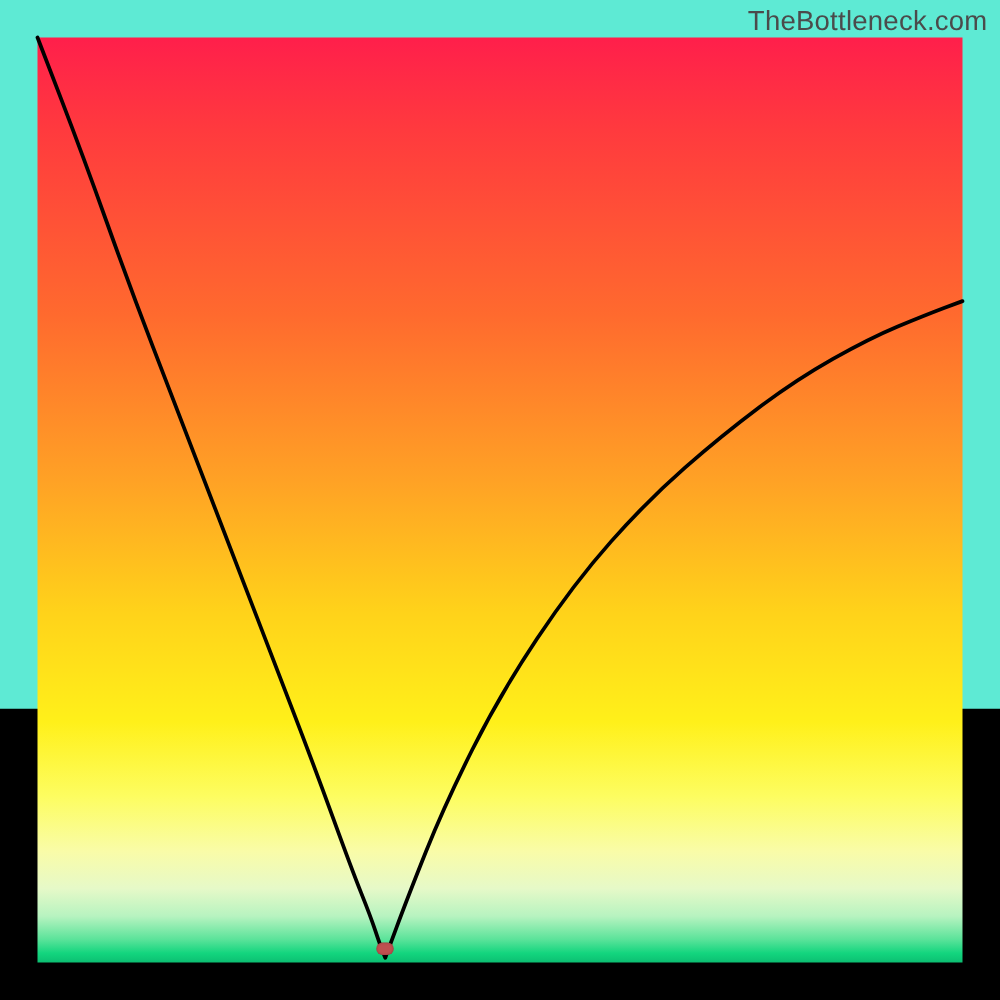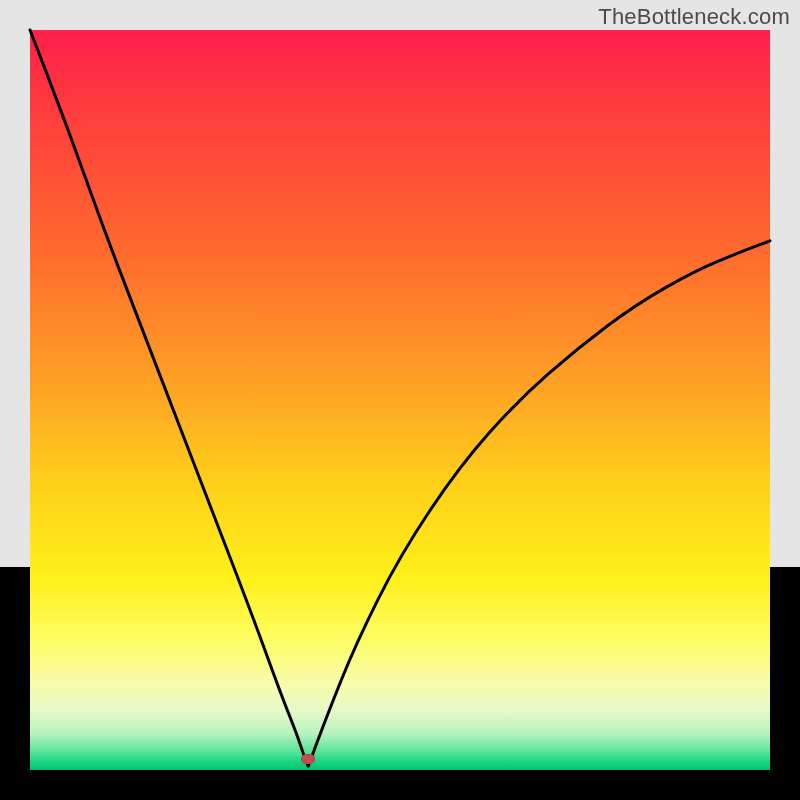--- a/index.html
+++ b/index.html
@@ -8,21 +8,21 @@
     width: 800px;
     height: 800px;
     background: #000;
     overflow: hidden;
     font-family: Arial, Helvetica, sans-serif;
   }
   .frame {
     position: absolute;
     left: 0; top: 0;
     width: 800px; height: 567px;
-    background: #e5e5e5;
+    background: #5eead4;
   }
   .plot {
     position: absolute;
     left: 30px;
     top: 30px;
     width: 740px;
     height: 740px;
     
     background: linear-gradient(
       to bottom,

